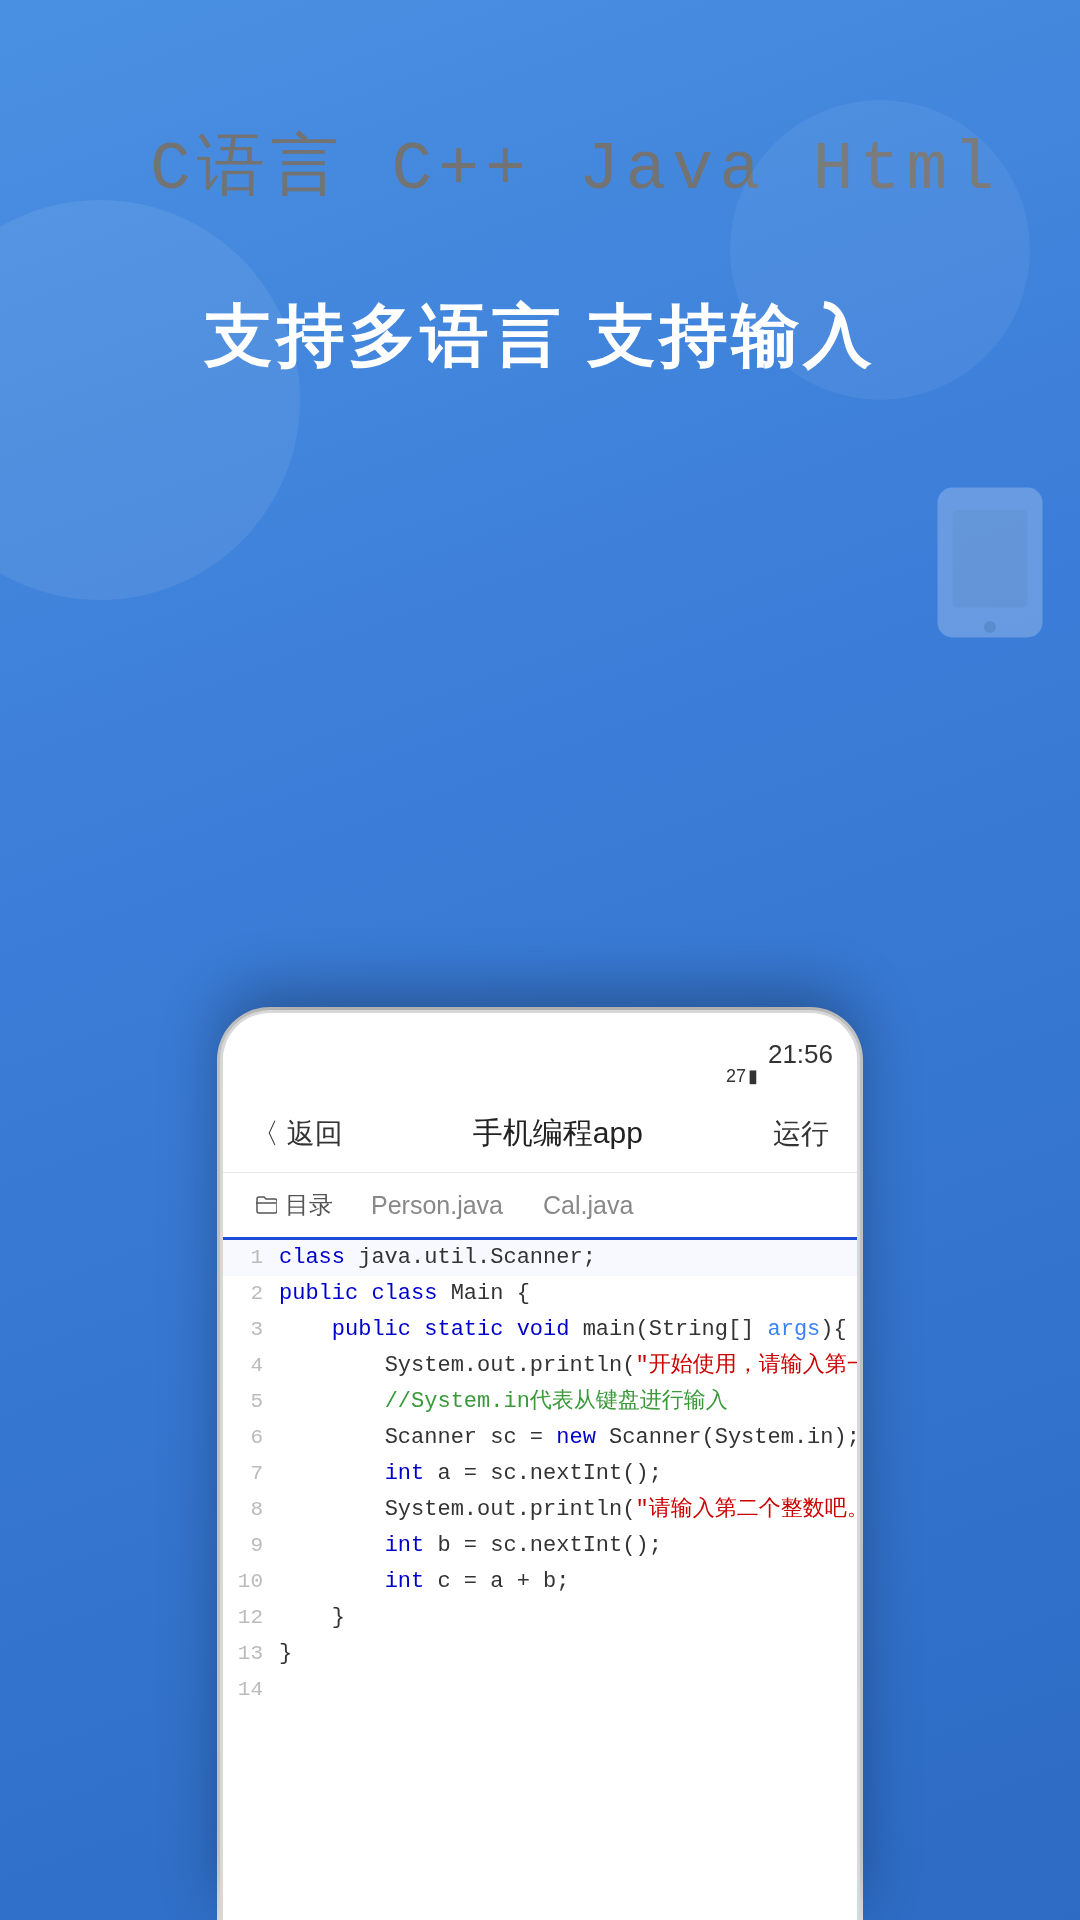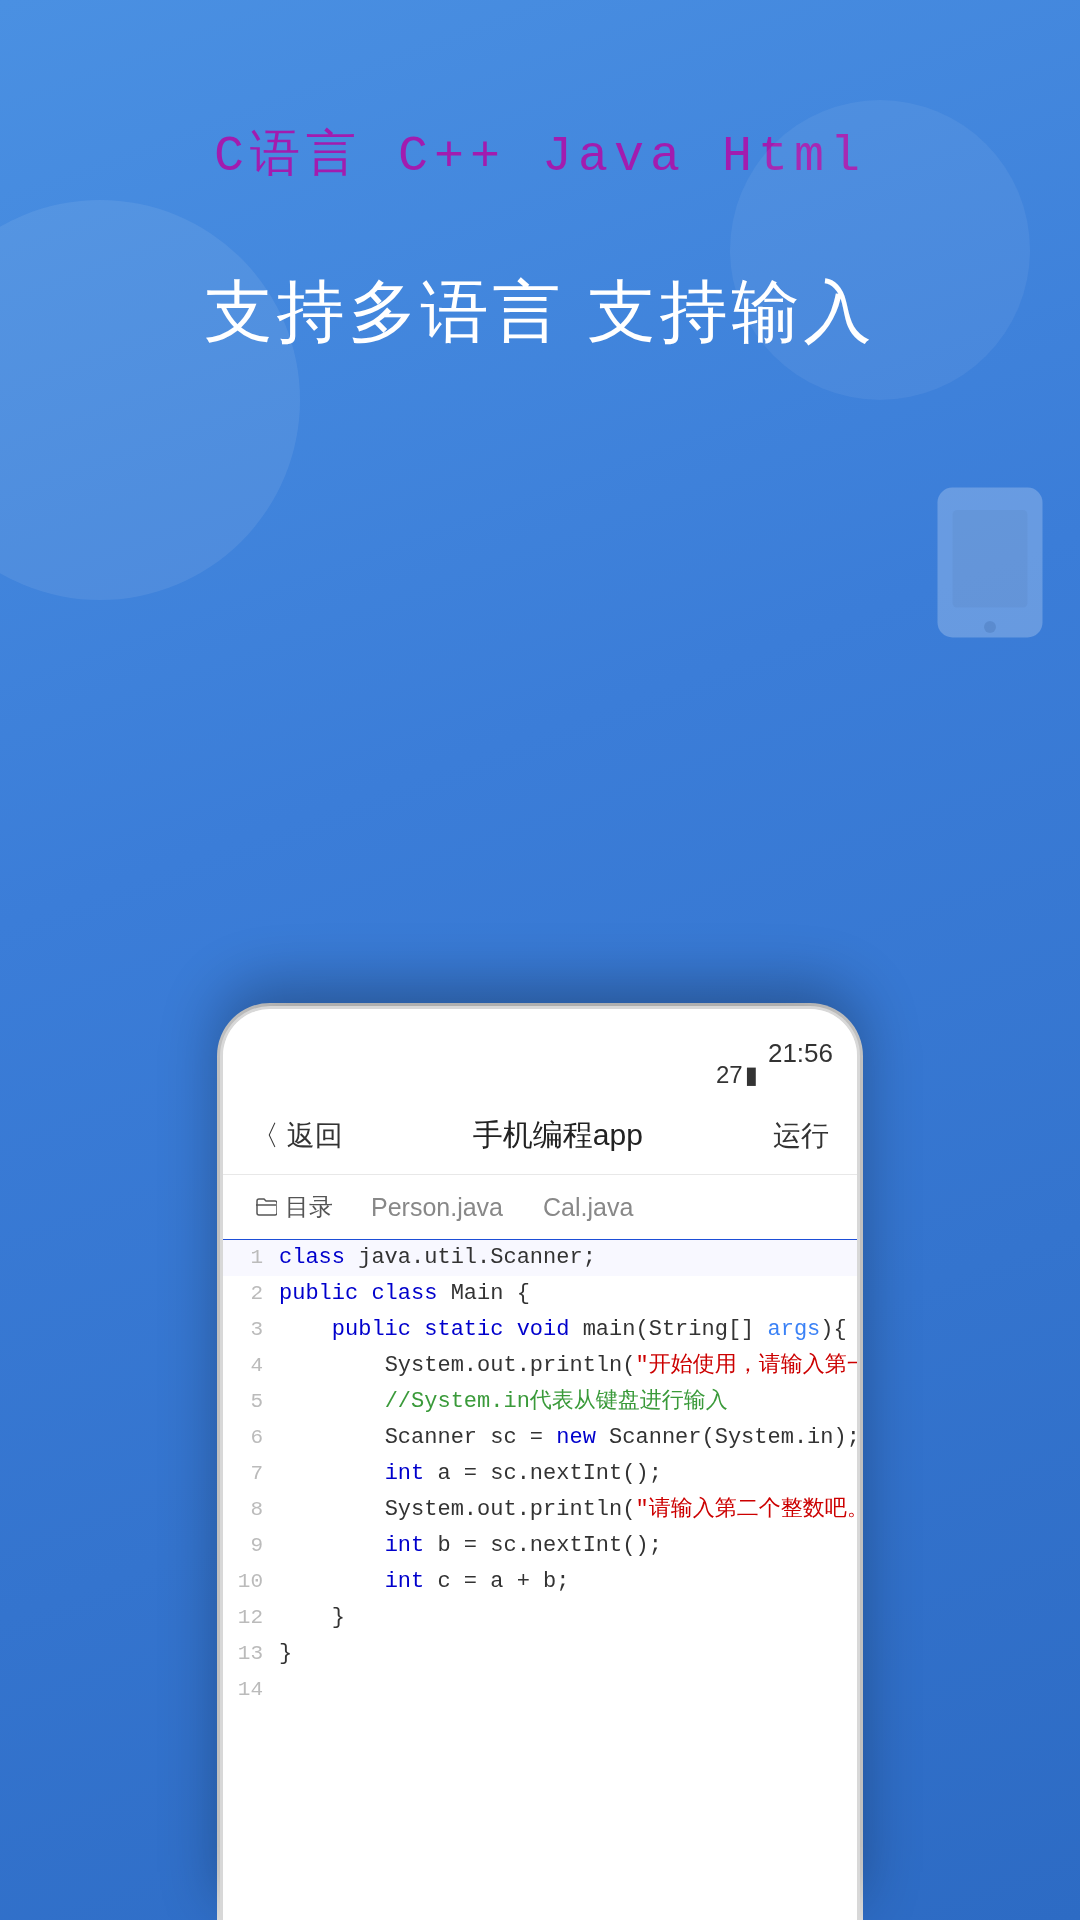--- a/index.html
+++ b/index.html
@@ -41,31 +41,32 @@
       height: 160px;
       opacity: 0.25;
     }
 
     .header-section {
       padding: 120px 80px 60px;
       text-align: center;
     }
 
     .lang-title {
-      font-size: 50px;
+      font-size: 68px;
       font-weight: 300;
-      color: #a21caf;
+      color: #737373;
       letter-spacing: 6px;
       font-family: 'Courier New', monospace;
       margin-bottom: 80px;
+      text-align: right;
     }
 
     .subtitle {
       font-size: 68px;
-      font-weight: 400;
+      font-weight: 700;
       color: white;
       letter-spacing: 4px;
     }
 
     
     .phone-wrapper {
       position: absolute;
       bottom: 0;
       left: 50%;
       transform: translateX(-50%);
@@ -93,21 +94,21 @@
       color: #333;
     }
     .status-time {
       font-weight: 500;
       font-size: 26px;
     }
     .battery-icon {
       display: inline-flex;
       align-items: center;
       gap: 2px;
-      font-size: 24px;
+      font-size: 18px;
       margin-top: 44px;
     }
 
     
     .app-bar {
       background: white;
       display: flex;
       align-items: center;
       justify-content: space-between;
       padding: 18px 28px;
@@ -130,21 +131,21 @@
       color: #333;
       font-weight: 400;
     }
 
     
     .tab-bar {
       background: white;
       display: flex;
       align-items: center;
       padding: 0 16px;
-      border-bottom: 1px solid #1d4ed8;
+      border-bottom: 3px solid #1d4ed8;
       gap: 4px;
     }
     .tab-folder {
       display: flex;
       align-items: center;
       gap: 8px;
       padding: 16px 16px;
       font-size: 24px;
       color: #555;
     }

